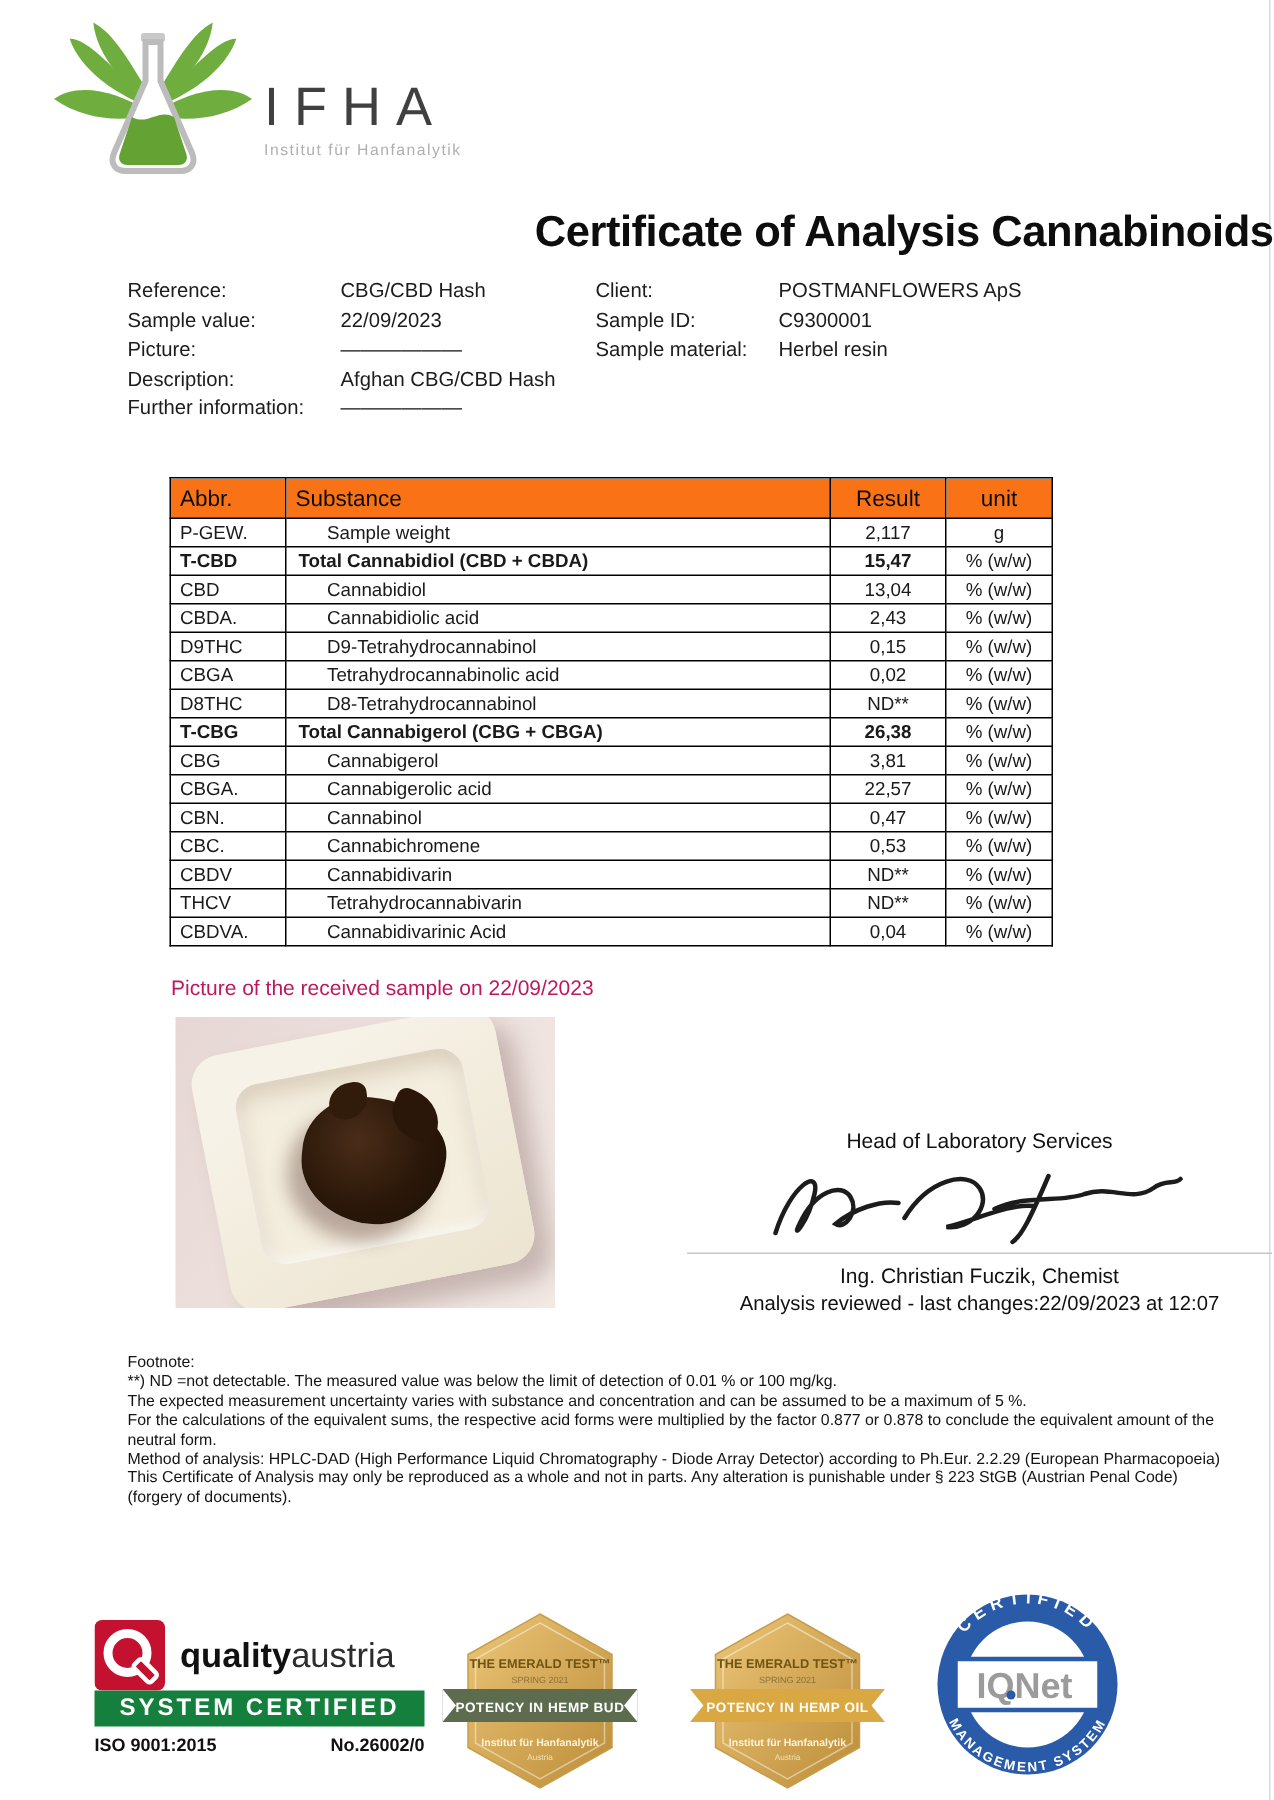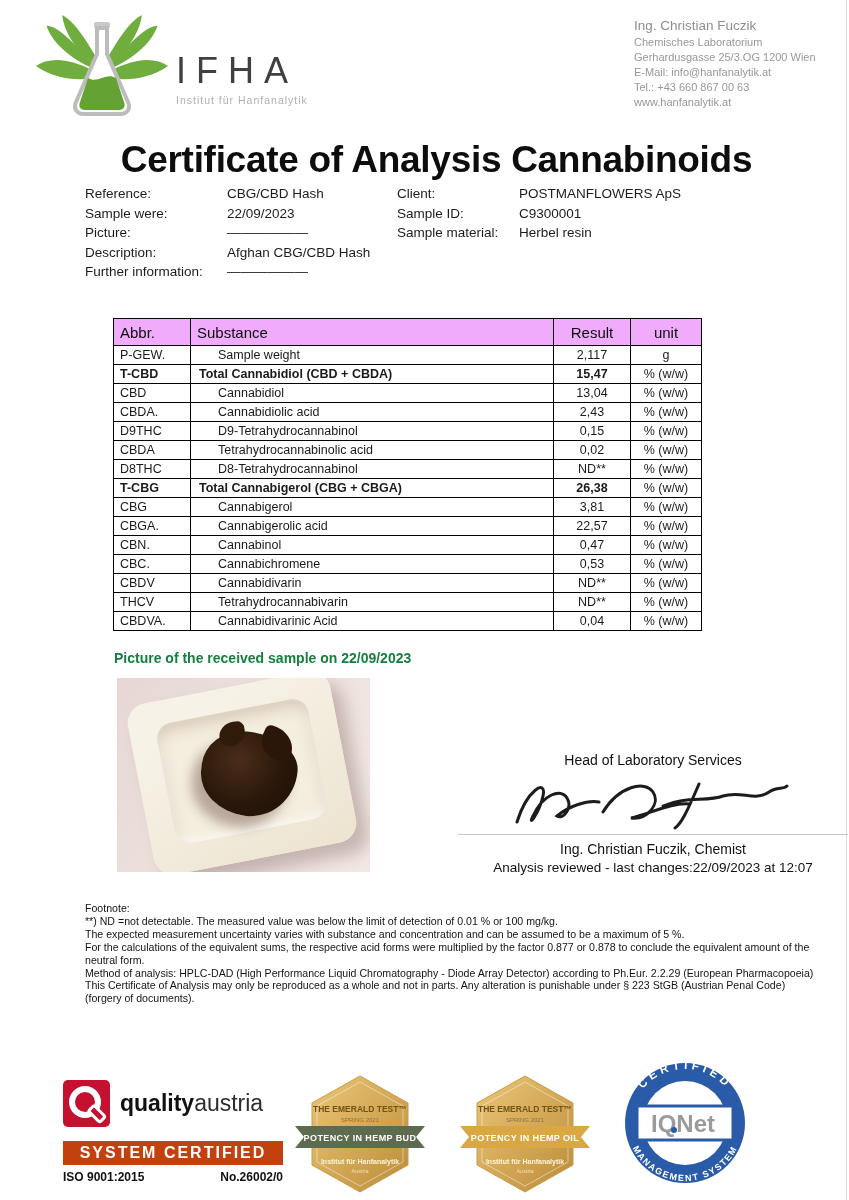--- a/index.html
+++ b/index.html
@@ -9,47 +9,47 @@
 
   
   .logo-block{position:absolute;left:30px;top:10px;display:flex;align-items:center;}
   .logo-text{margin-left:6px;margin-top:18px;}
   .logo-brand{font-size:36px;letter-spacing:10px;color:#404040;font-weight:normal;}
   .logo-sub{font-size:10.5px;color:#b0b0b0;letter-spacing:1px;margin-top:2px;}
   .contact-block{position:absolute;left:634px;top:18px;width:200px;color:#989898;font-size:11px;line-height:15px;}
   .contact-name{font-size:13.5px;color:#8f8f8f;margin-bottom:2px;}
 
   
-  .doc-title{position:absolute;top:139px;left:0;right:0;text-align:center;font-size:37px;font-weight:bold;color:#0d0d0d;letter-spacing:-0.3px;padding-left:24px;}
+  .doc-title{position:absolute;top:139px;left:0;right:0;text-align:right;font-size:29px;font-weight:bold;color:#0d0d0d;letter-spacing:-0.3px;padding-left:24px;}
 
   
   .info-left{position:absolute;left:85px;top:184px;}
   .info-right{position:absolute;left:397px;top:184px;}
   .info-row{display:flex;font-size:13.5px;line-height:19.6px;color:#1c1c1c;}
   .info-left .info-label{width:142px;}
   .info-right .info-label{width:122px;}
   .info-value{white-space:nowrap;}
 
   
   .results-table{position:absolute;left:113px;top:318px;border-collapse:collapse;table-layout:fixed;}
   .results-table th,.results-table td{border:1px solid #000;padding:0 0 0 6px;font-size:12.5px;height:18px;overflow:hidden;white-space:nowrap;}
-  .results-table th{background:#f0abfc;text-align:left;font-weight:normal;font-size:15px;height:26px;color:#0c0c0c;}
+  .results-table th{background:#f97316;text-align:left;font-weight:normal;font-size:15px;height:26px;color:#0c0c0c;}
   .col-abbr{width:70px;}
   .col-substance{width:356px;}
   .col-result{width:76px;}
   .col-unit{width:70px;}
   td.cell-substance{padding-left:27px;}
   tr.total-row td.cell-substance{padding-left:8px;font-weight:bold;}
   tr.total-row td.cell-abbr, tr.total-row td.cell-result{font-weight:bold;}
   td.cell-result, th.col-result{text-align:center;padding-left:0;}
   td.cell-unit, th.col-unit{text-align:center;padding-left:0;}
   th.col-result, th.col-unit{text-align:center;}
 
   
-  .picture-caption{position:absolute;left:114px;top:650px;font-size:14px;color:#15803d;font-weight:bold;}
+  .picture-caption{position:absolute;left:114px;top:650px;font-size:14px;color:#be185d;}
   .sample-photo{position:absolute;left:117px;top:678px;width:253px;height:194px;background:linear-gradient(125deg,#e6d7d4 0%,#eee2de 55%,#f2e9e4 100%);overflow:hidden;}
   .plate{position:absolute;left:22px;top:8px;width:206px;height:174px;background:linear-gradient(155deg,#f7f2e7 20%,#ece4d0 100%);border-radius:20px;transform:rotate(-11deg);box-shadow:10px 14px 16px rgba(120,90,85,.35);}
   .plate-inner{position:absolute;left:26px;top:24px;right:26px;bottom:28px;border-radius:16px;background:#f4eedf;box-shadow:inset 0 8px 14px rgba(150,120,90,.28), inset 0 -3px 8px rgba(255,255,255,.85);}
   .hash-sample{position:absolute;left:84px;top:54px;width:96px;height:84px;background:radial-gradient(circle at 38% 35%,#4a2d19 0%,#2a1709 55%,#1c0f06 100%);border-radius:46% 58% 52% 55% / 48% 44% 62% 52%;transform:rotate(6deg);box-shadow:-8px 12px 12px rgba(110,80,70,.45);}
   .hash-sample::before{content:"";position:absolute;right:6px;top:-6px;width:34px;height:30px;background:#2a1709;border-radius:20% 70% 30% 60%;transform:rotate(18deg);}
   .hash-sample::after{content:"";position:absolute;left:14px;top:-8px;width:26px;height:24px;background:#311b0b;border-radius:60% 30% 60% 40%;transform:rotate(-14deg);}
 
   
   .signature-block{position:absolute;left:458px;top:752px;width:390px;text-align:center;}
   .sig-heading{font-size:14px;color:#111;}
@@ -60,21 +60,21 @@
 
   
   .footnote{position:absolute;left:85px;top:902px;width:732px;font-size:10.6px;line-height:12.9px;color:#141414;}
   .footnote p{margin:0;}
 
   
   .badge-qa{position:absolute;left:63px;top:1080px;width:220px;}
   .qa-top{display:flex;align-items:center;}
   .qa-wordmark{font-size:23px;color:#2d2d2d;margin-left:10px;}
   .qa-wordmark b{font-weight:bold;color:#111;}
-  .qa-bar{margin-top:14px;background:#c2410c;color:#fff;font-weight:bold;font-size:16px;letter-spacing:2px;text-align:center;padding:3px 0;}
+  .qa-bar{margin-top:0;background:#15803d;color:#fff;font-weight:bold;font-size:16px;letter-spacing:2px;text-align:center;padding:3px 0;}
   .qa-bottom{display:flex;justify-content:space-between;font-size:12px;font-weight:bold;color:#111;margin-top:5px;}
   .badge-emerald{position:absolute;top:1070px;}
   .badge-emerald.bud{left:295px;}
   .badge-emerald.oil{left:460px;}
   .badge-iqnet{position:absolute;left:615px;top:1060px;}
 </style>
 </head>
 <body>
 
 <div class="page">
@@ -96,40 +96,30 @@
         <path d="M67,18 L67,44 L46,92 C43,99 47,104 54,104 L90,104 C97,104 101,99 98,92 L77,44 L77,18 Z" fill="#ffffff" stroke="#bcbcbc" stroke-width="4"></path>
         <path d="M58,68 L50,92 C48,97 51,100 55,100 L89,100 C93,100 96,97 94,92 L86,68 C76,62 68,74 58,68 Z" fill="#64a233"></path>
       </g>
     </svg>
     <div class="logo-text">
       <div class="logo-brand">IFHA</div>
       <div class="logo-sub">Institut für Hanfanalytik</div>
     </div>
   </div>
 
-  <div class="contact-block">
-    <div class="contact-name">Ing. Christian Fuczik</div>
-    <div id="contact-lines">
-        <div>Chemisches Laboratorium</div>
-        <div>Gerhardusgasse 25/3.OG 1200 Wien</div>
-        <div>E-Mail: info@hanfanalytik.at</div>
-        <div>Tel.: +43 660 867 00 63</div>
-        <div>www.hanfanalytik.at</div>
-      </div>
-  </div>
 
   <div class="doc-title">Certificate of Analysis Cannabinoids</div>
 
   <div class="info-left" id="info-left">
       <div class="info-row">
         <span class="info-label">Reference:</span>
         <span class="info-value">CBG/CBD Hash</span>
       </div>
       <div class="info-row">
-        <span class="info-label">Sample were:</span>
+        <span class="info-label">Sample value:</span>
         <span class="info-value">22/09/2023</span>
       </div>
       <div class="info-row">
         <span class="info-label">Picture:</span>
         <span class="info-value">——————</span>
       </div>
       <div class="info-row">
         <span class="info-label">Description:</span>
         <span class="info-value">Afghan CBG/CBD Hash</span>
       </div>
@@ -187,21 +177,21 @@
           <td class="cell-result">2,43</td>
           <td class="cell-unit">% (w/w)</td>
         </tr>
         <tr class="sub-row">
           <td class="cell-abbr">D9THC</td>
           <td class="cell-substance">D9-Tetrahydrocannabinol</td>
           <td class="cell-result">0,15</td>
           <td class="cell-unit">% (w/w)</td>
         </tr>
         <tr class="sub-row">
-          <td class="cell-abbr">CBDA</td>
+          <td class="cell-abbr">CBGA</td>
           <td class="cell-substance">Tetrahydrocannabinolic acid</td>
           <td class="cell-result">0,02</td>
           <td class="cell-unit">% (w/w)</td>
         </tr>
         <tr class="sub-row">
           <td class="cell-abbr">D8THC</td>
           <td class="cell-substance">D8-Tetrahydrocannabinol</td>
           <td class="cell-result">ND**</td>
           <td class="cell-unit">% (w/w)</td>
         </tr>

